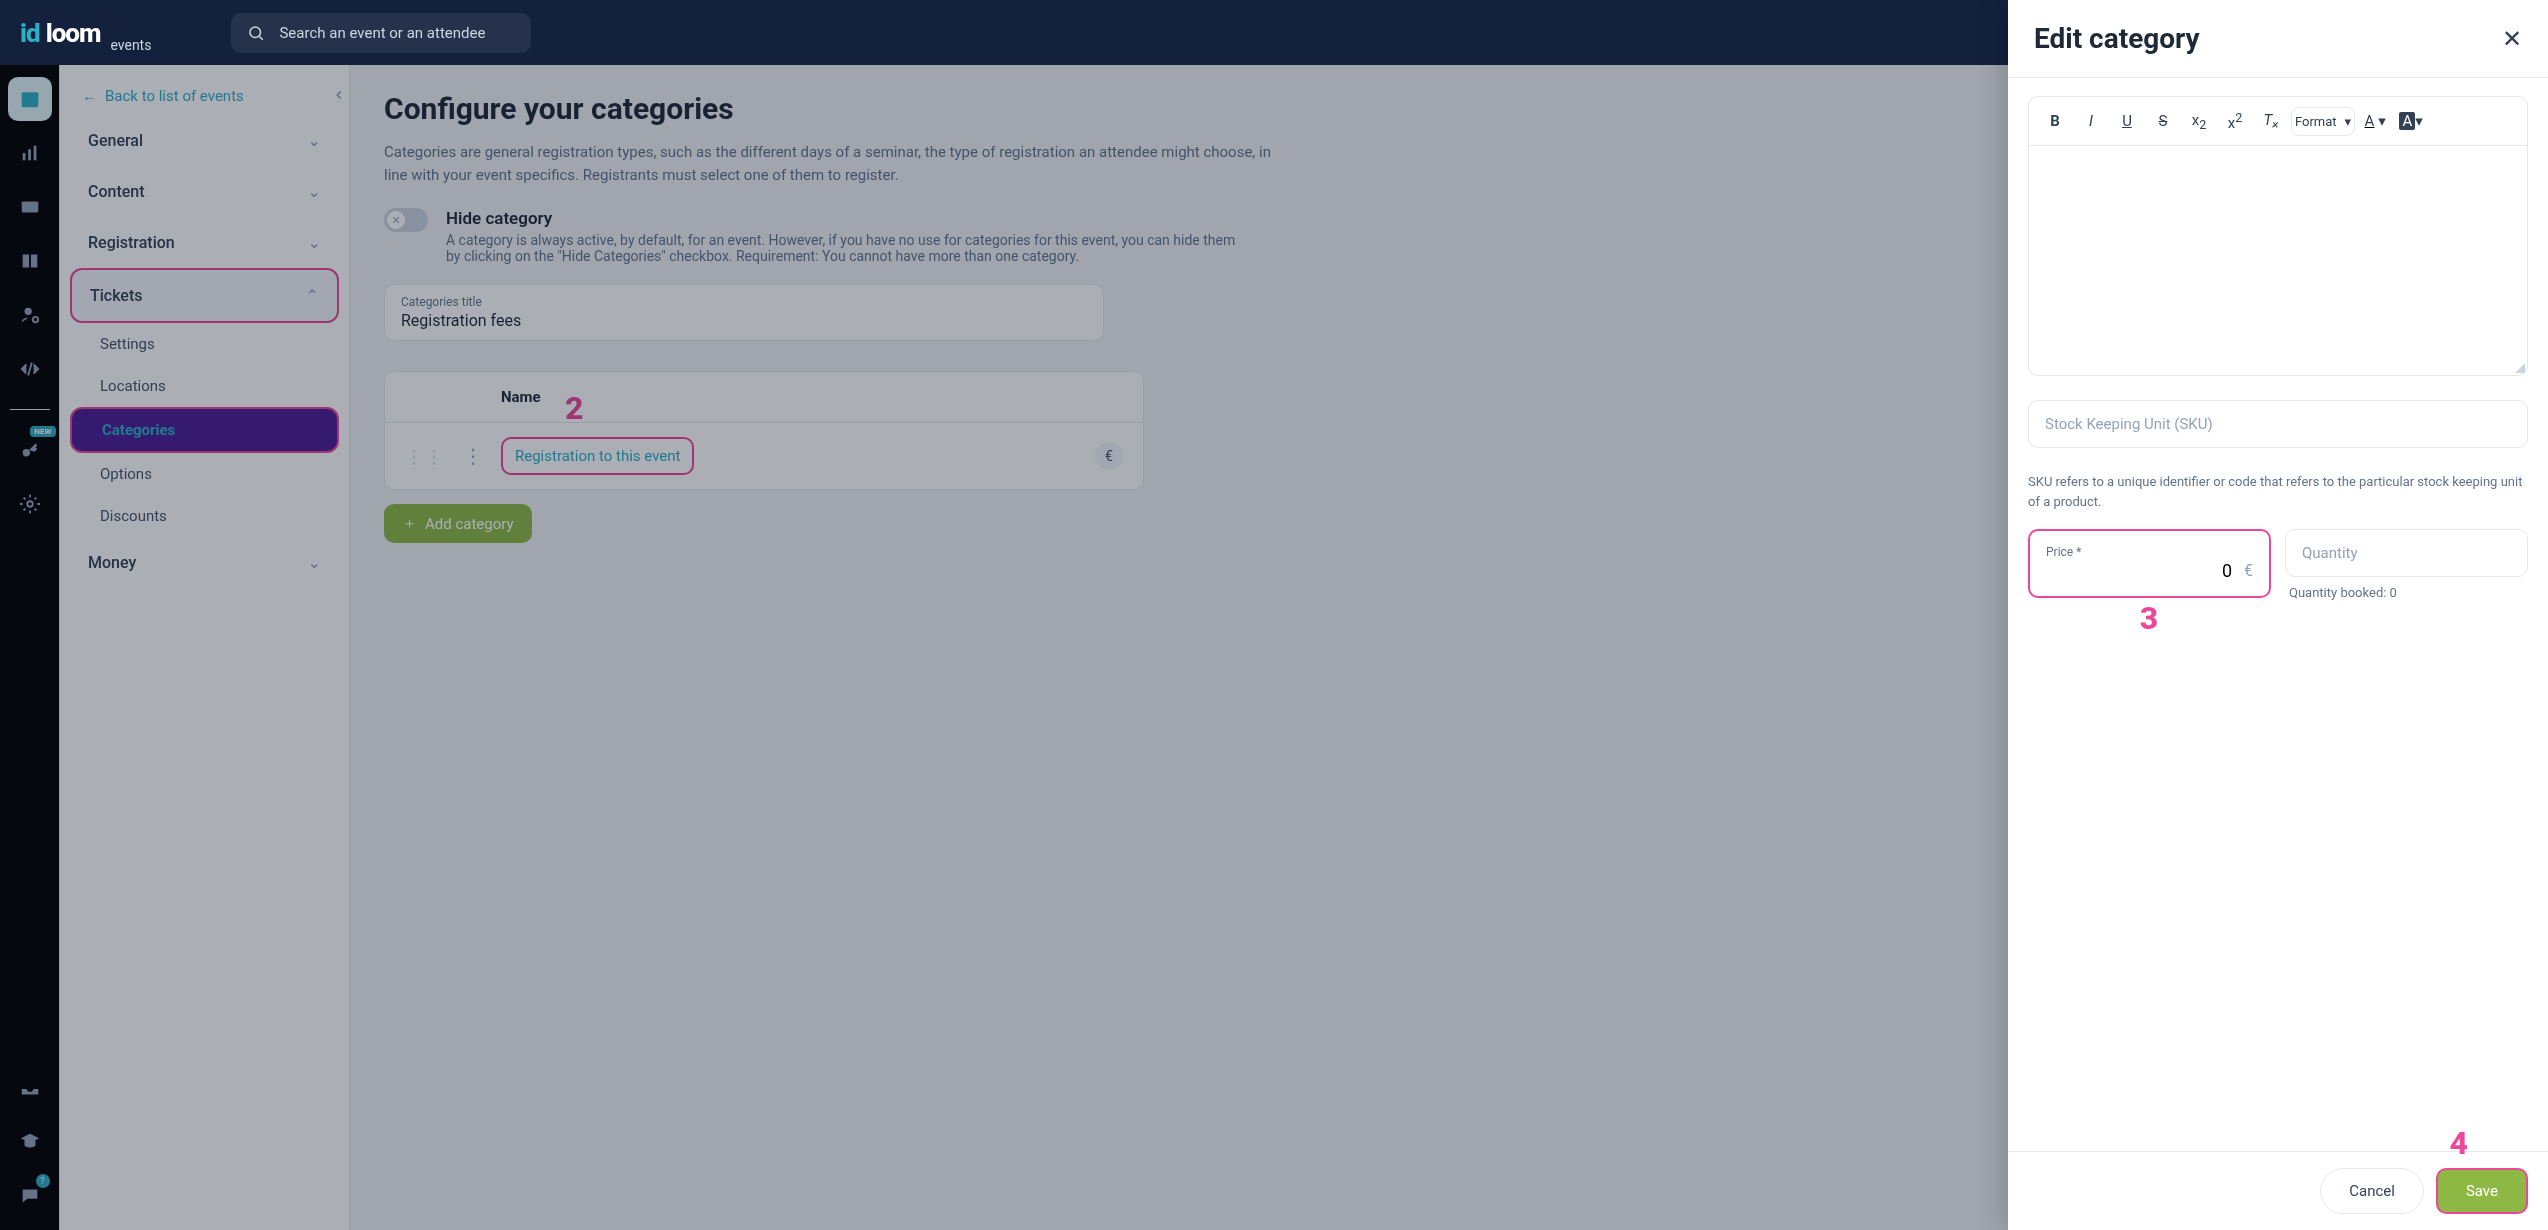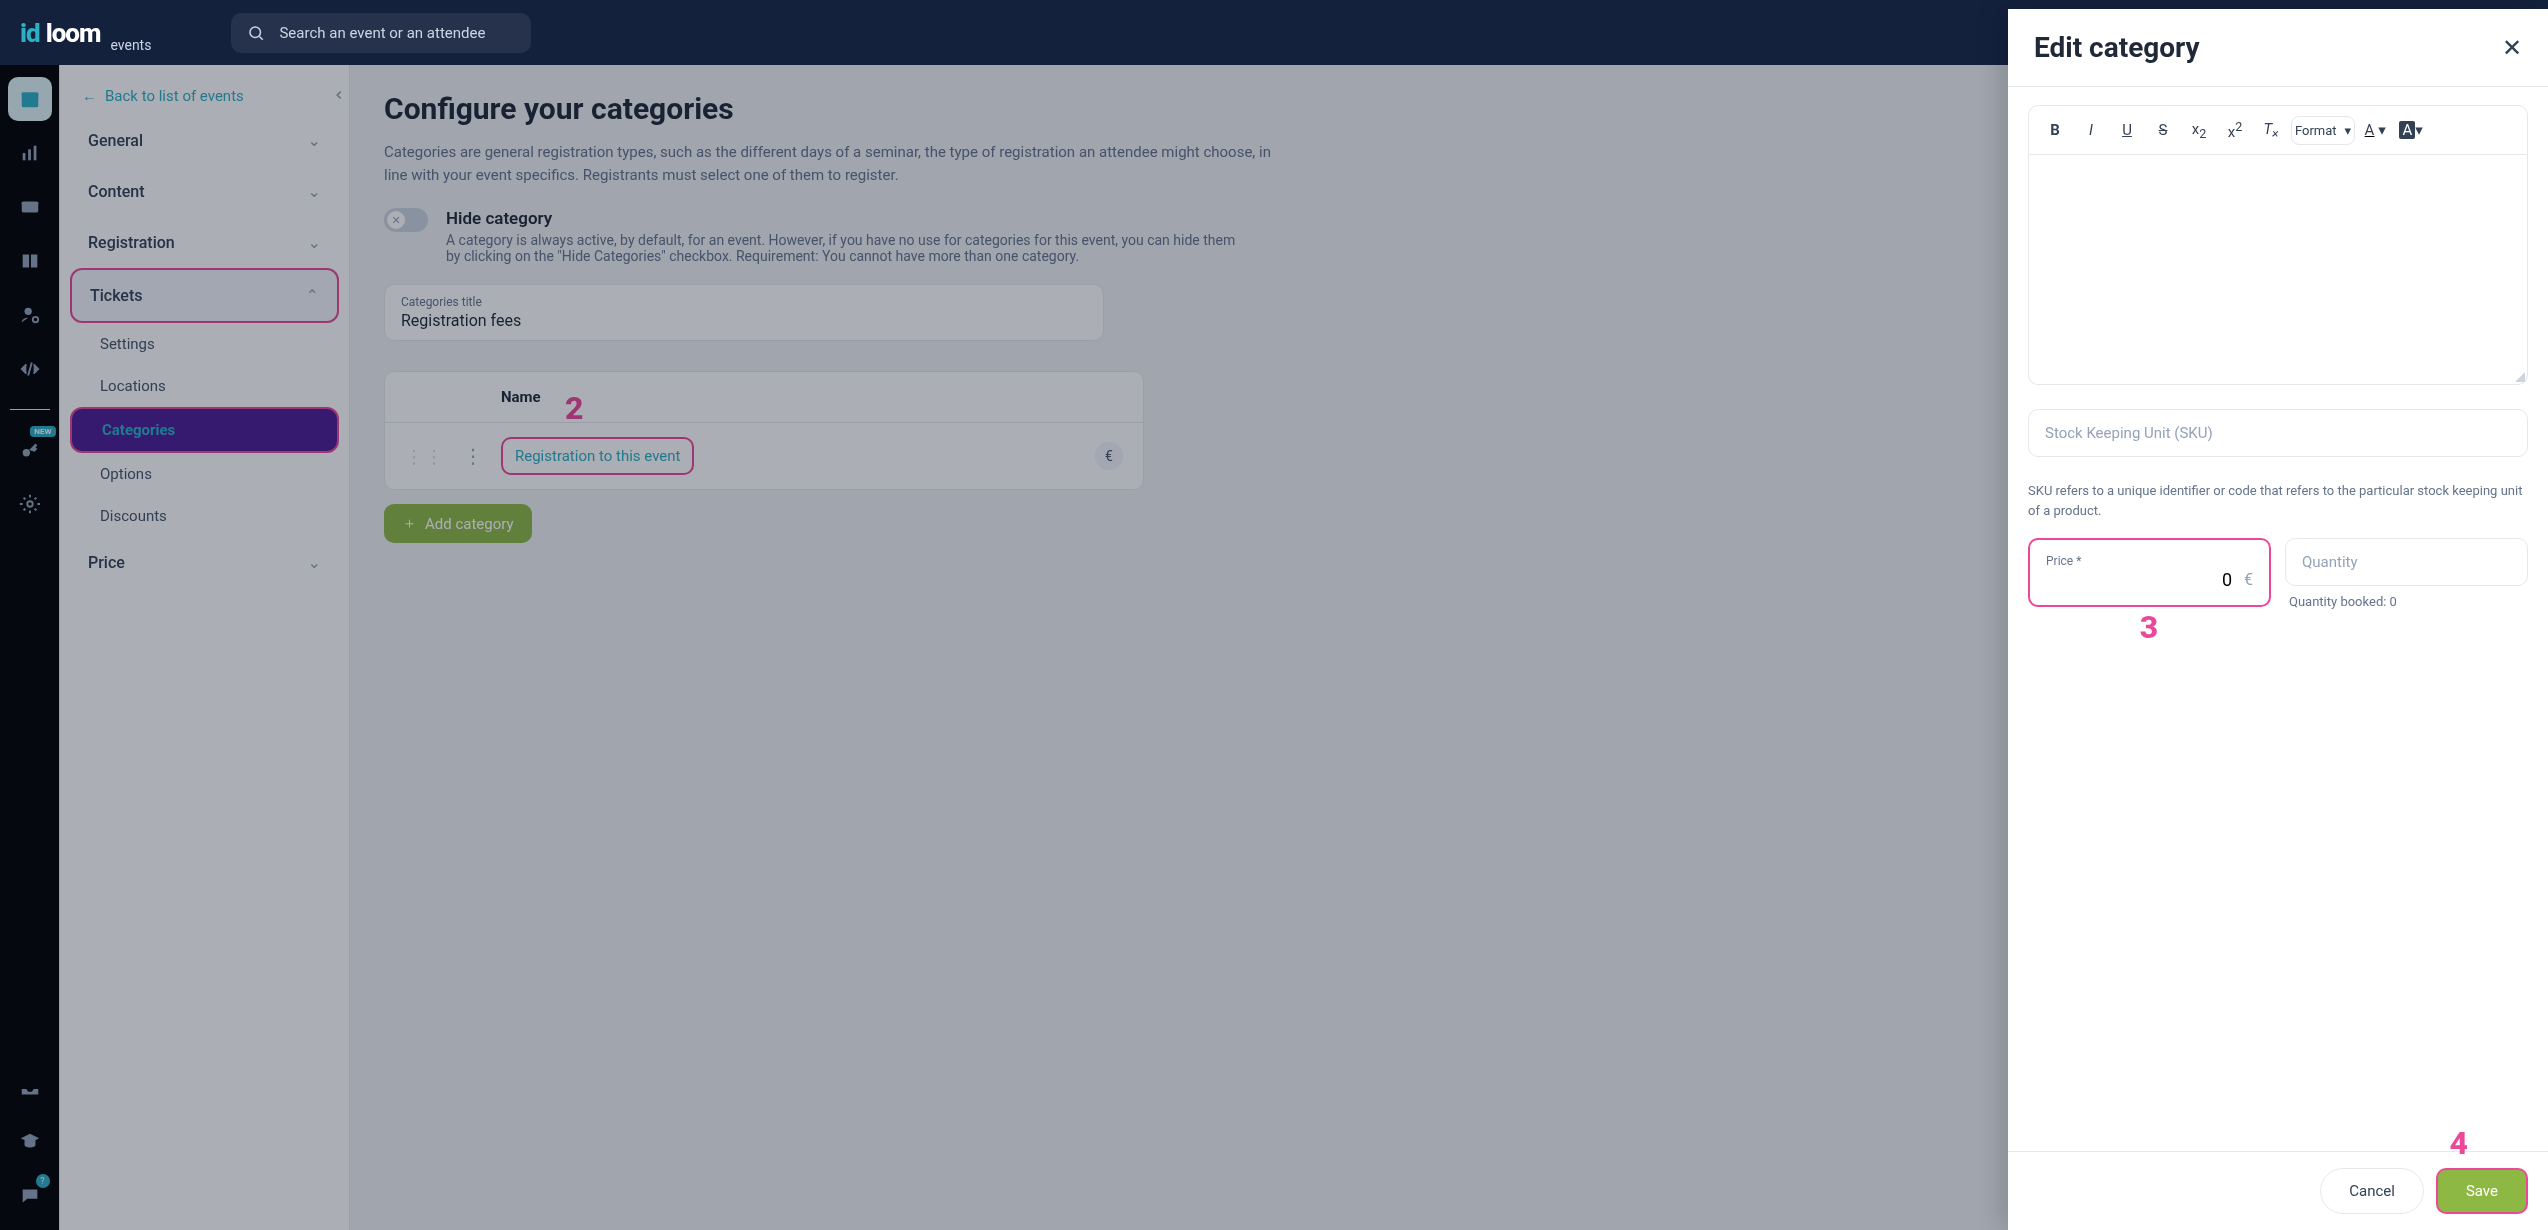--- a/index.html
+++ b/index.html
@@ -75,21 +75,21 @@
 .more-dots{color:#94a3b8;font-size:20px;cursor:pointer}
 .cat-name{color:var(--teal);font-size:15px;padding:8px 12px}
 .price-pill{margin-left:auto;background:#f1f5f9;border-radius:999px;width:28px;height:28px;display:flex;align-items:center;justify-content:center;color:#475569;font-size:14px}
 .add-cat{margin-top:14px;background:var(--green);color:#fff;border:0;border-radius:10px;padding:10px 18px;font-size:15px;display:inline-flex;align-items:center;gap:8px;cursor:pointer}
 
 
 .annot{position:absolute;font-size:32px;font-weight:800;color:var(--pink);pointer-events:none}
 
 
 .scrim{position:fixed;inset:65px 0 0 0;background:rgba(15,23,42,.35);z-index:50}
-.drawer{position:fixed;top:9px;right:0;bottom:0;width:540px;background:#fff;z-index:60;display:flex;flex-direction:column;box-shadow:-8px 0 24px rgba(0,0,0,.15)}
+.drawer{position:fixed;top:0;right:0;bottom:0;width:540px;background:#fff;z-index:60;display:flex;flex-direction:column;box-shadow:-8px 0 24px rgba(0,0,0,.15)}
 .drawer-head{display:flex;align-items:center;justify-content:space-between;padding:22px 26px;border-bottom:1px solid var(--line)}
 .drawer-title{font-size:28px;font-weight:700}
 .close-x{font-size:24px;color:#334155;cursor:pointer;line-height:1}
 .drawer-body{flex:1;overflow:auto;padding:18px 20px}
 .toolbar{border:1px solid var(--line);border-radius:10px 10px 0 0;display:flex;align-items:center;gap:4px;padding:8px 10px;flex-wrap:wrap}
 .tb-btn{width:32px;height:32px;display:flex;align-items:center;justify-content:center;border-radius:6px;color:#334155;cursor:pointer;font-size:15px}
 .tb-sel{border:1px solid var(--line);border-radius:8px;padding:6px 3px;font-size:13px;color:#334155;display:flex;align-items:center;gap:8px;cursor:pointer}
 .editor{border:1px solid var(--line);border-top:0;border-radius:0 0 10px 10px;height:230px;position:relative}
 .editor .resize{position:absolute;right:2px;bottom:2px;width:0;height:0;border-left:10px solid transparent;border-bottom:10px solid #cbd5e1}
 
@@ -235,21 +235,21 @@
       <span class="annot" style="top:6px;right:-28px">1</span>
     </div>
 
     <div class="nav-sub"><span>Settings</span></div>
     <div class="nav-sub"><span>Locations</span></div>
     <div class="nav-sub active hl"><span>Categories</span></div>
     <div class="nav-sub"><span>Options</span></div>
     <div class="nav-sub"><span>Discounts</span></div>
 
     <div class="nav-item expandable">
-      <span>Price</span>
+      <span>Money</span>
       <span class="chev">⌄</span>
     </div>
   </div>
 
   <div class="main">
     <h1 class="h1">Configure your categories</h1>
     <p class="desc">Categories are general registration types, such as the different days of a seminar, the type of registration an attendee might choose, in line with your event specifics. Registrants must select one of them to register.</p>
 
     <div class="hide-row">
       <div class="toggle">

